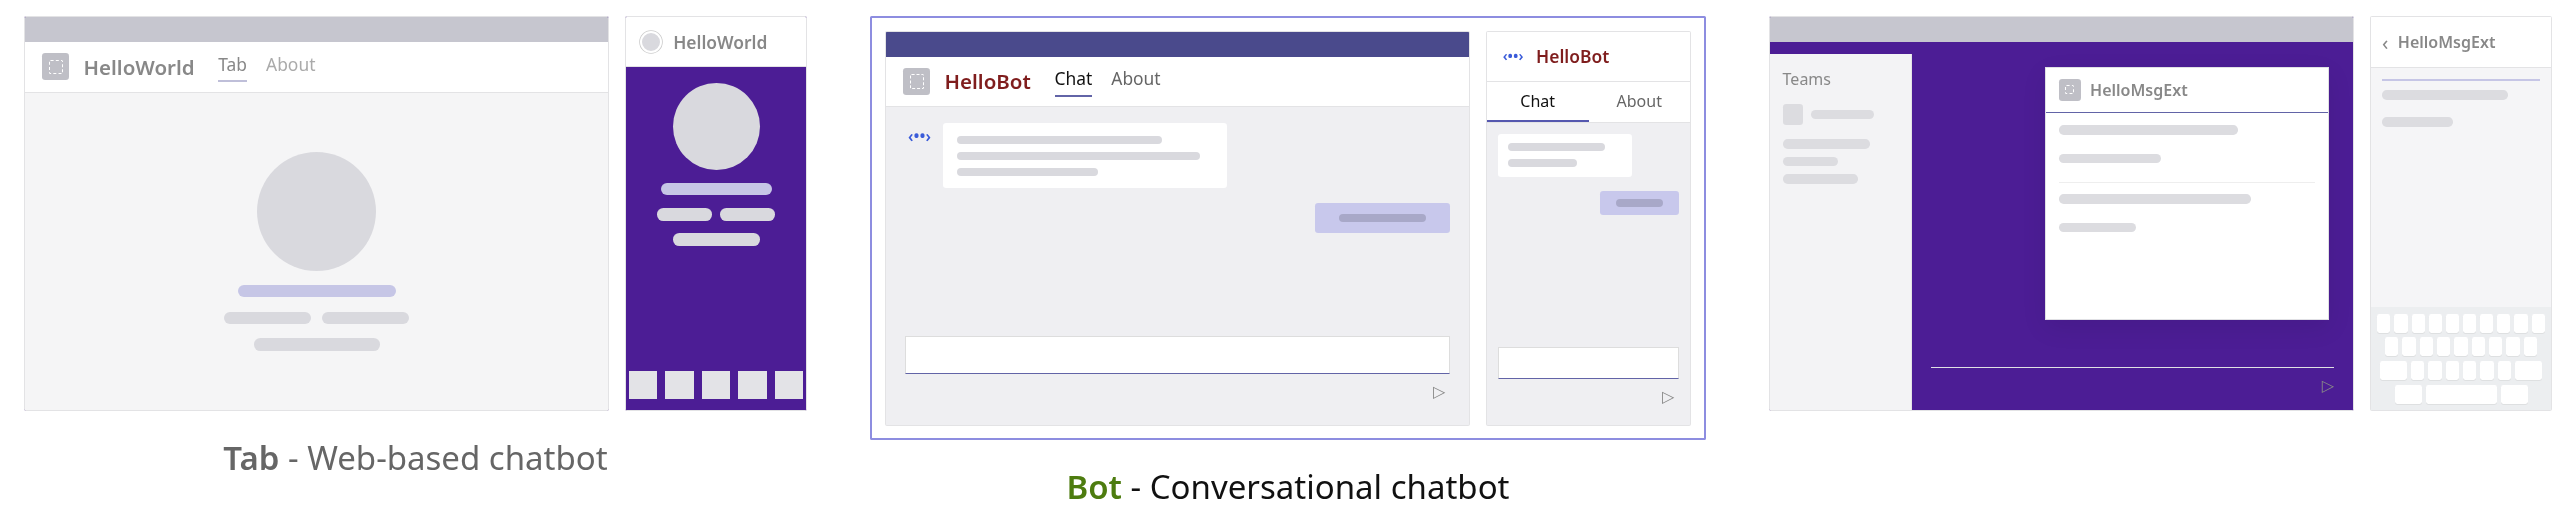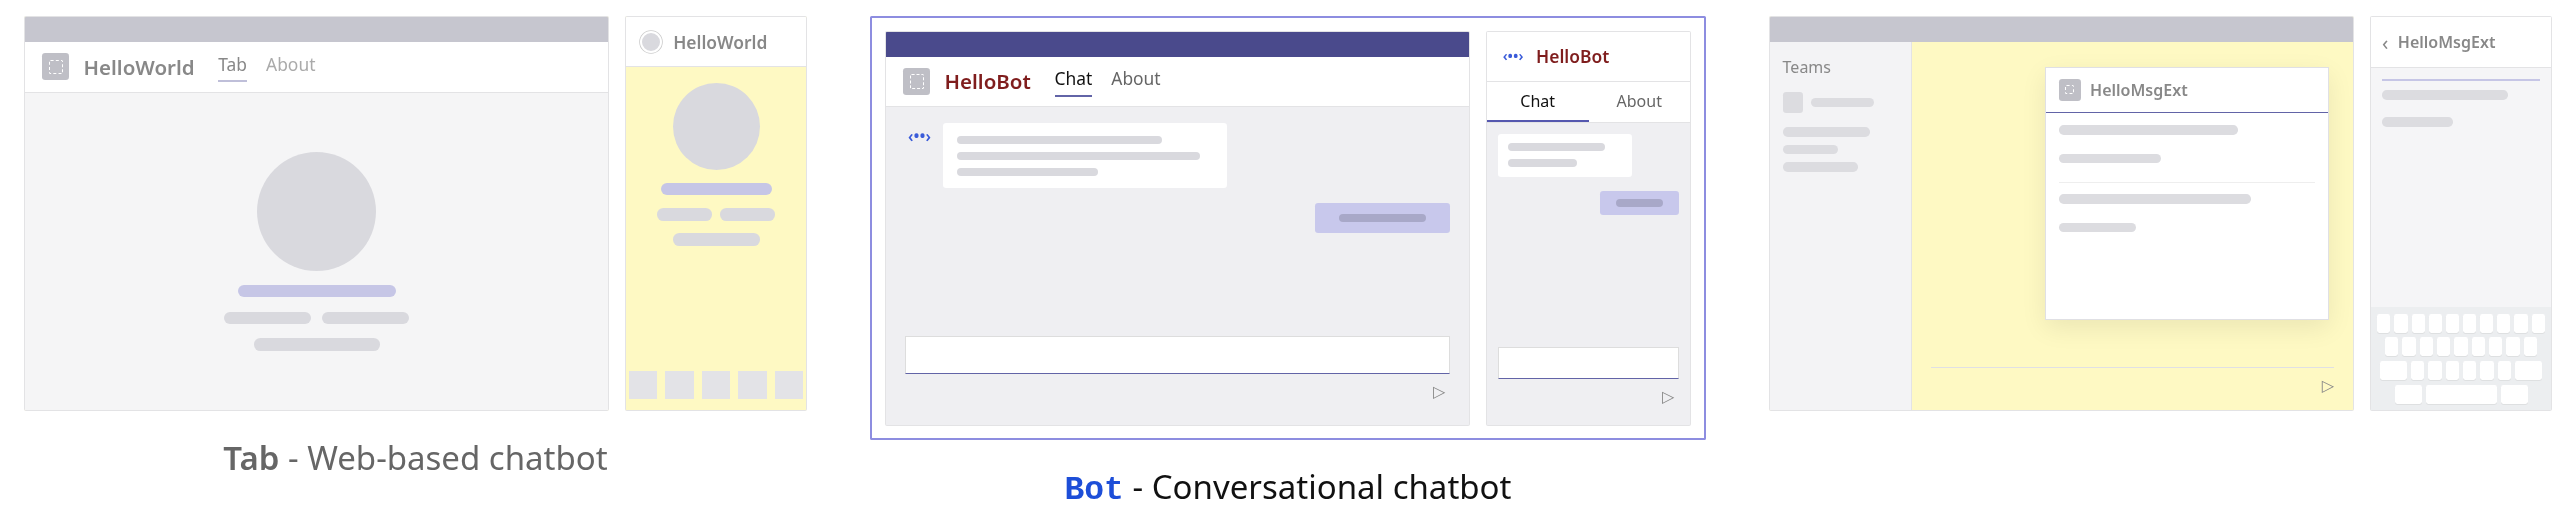--- a/index.html
+++ b/index.html
@@ -23,26 +23,26 @@
     align-items: flex-start;
     gap: 16px;
   }
   .caption {
     font-size: 33px;
     margin-top: 24px;
     color: #666;
   }
   .caption .strong { font-weight: 600; }
   .caption.active { color: #111; }
-  .caption.active .strong { color: #1d4ed8; font-family: Liberation Mono, monospace; }
+  .caption.active .strong { color: #4d7c0f; }
   .caption.single { color: #555; }
 
   
   .window {
-    background: #fef9c3;
+    background: #4c1d95;
     border: 0.8px solid #e3e3e5;
     border-radius: 1.6px;
     overflow: hidden;
     display: flex;
     flex-direction: column;
   }
   .titlebar { height: 25px; }
   .titlebar.muted { background: #c6c6cf; }
   .titlebar.purple { background: #4a4a8c; }
 
@@ -289,21 +289,21 @@
   <div class="caption active">
     <span class="strong">Bot</span><span> - Conversational chatbot</span>
   </div>
 </div>
 
 <div class="group">
   <div class="row">
 
     <div class="window me-large flexrow" style="flex-direction:column">
       <div class="titlebar muted"></div>
-      <div class="flexrow" style="flex:1; min-height:0;">
+      <div class="flexrow" style="flex:1; min-height:0;margin-top:12px;">
         <div class="me-sidebar">
           <div class="me-sidelabel">Teams</div>
           <div style="display:flex; gap:8px; align-items:center; margin-bottom:14.2px;">
             <div style="width:20.5px;height:20.5px;background:#dcdce0;border-radius:3.2px"></div>
             <div class="skel" style="width:63px; margin:0"></div>
           </div>
           <div class="skel" style="width:87px"></div>
           <div class="skel" style="width:55px"></div>
           <div class="skel" style="width:75px"></div>
         </div>

